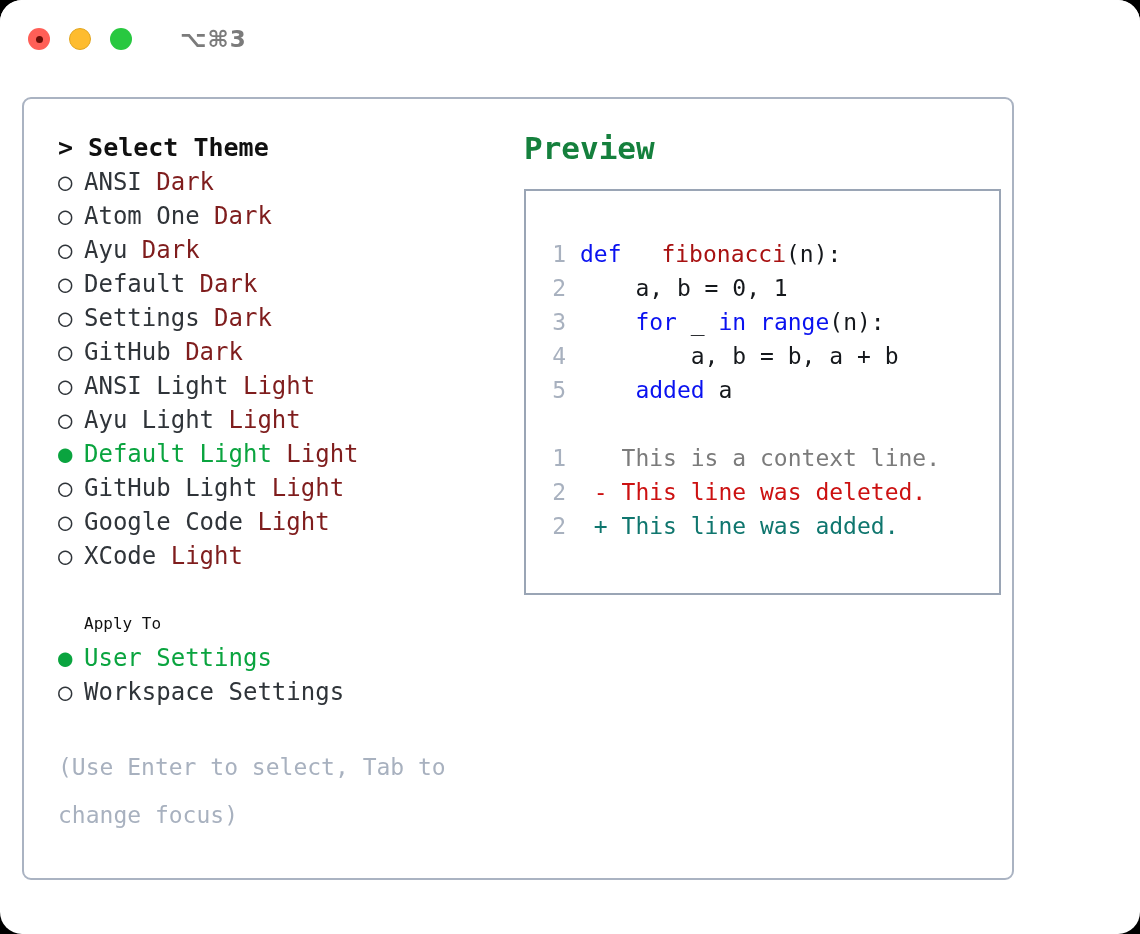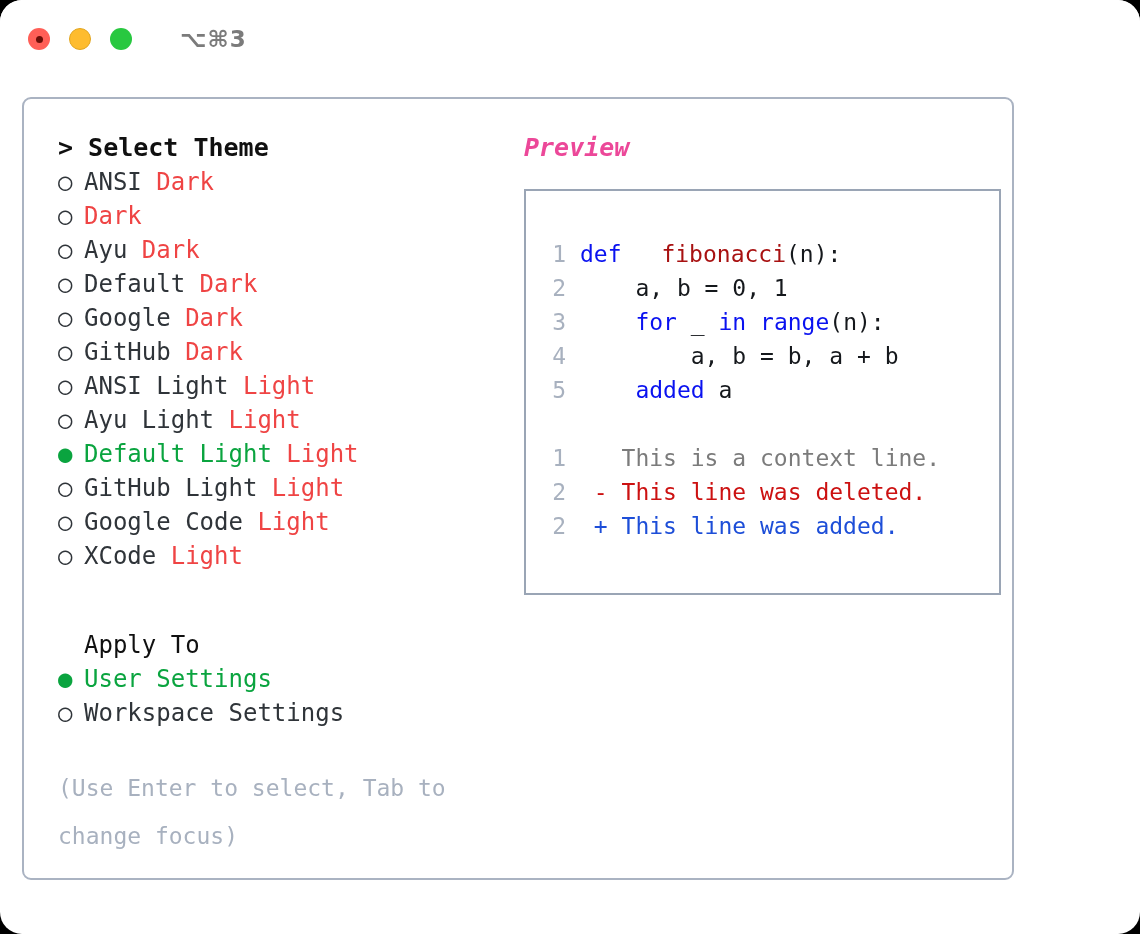--- a/index.html
+++ b/index.html
@@ -113,55 +113,53 @@
     width: 26px;
     flex: none;
     font-size: 24px;
     line-height: 34px;
   }
   .bullet.off { color: #2f3439; }
   .bullet.on  { color: #0aa43f; }
 
   .opt-name { color: #2f3439; }
   .opt-name.selected { color: #0aa43f; }
-  .opt-cat  { color: #ef4444; text-align: right; }
+  .opt-cat  { color: #7f1d1d; text-align: right; }
 
   .section-gap { height: 34px; }
 
   .subheader {
-    font-size: 24px;
+    font-size: 16px;
     color: #101010;
     line-height: 34px;
     padding-left: 26px;
     white-space: pre;
-    margin-top: 21px;
   }
 
   #hint-block {
     margin-top: 34px;
     font-size: 23px;
     line-height: 48px;
     color: #a8b1bf;
     max-width: 420px;
     white-space: pre-wrap;
   }
 
   
   #preview-column {
     flex: 1;
     padding-left: 22px;
   }
 
   #preview-title {
-    font-size: 25px;
+    font-size: 31px;
     font-weight: bold;
-    color: #ec4899;
-    line-height: 34px;
-    white-space: pre;
-    font-style: italic;
+    color: #15803d;
+    line-height: 34px;
+    white-space: pre;
   }
 
   #preview-box {
     margin-top: 24px;
     width: 477px;
     height: 406px;
     border: 2px solid #9aa5b5;
     background: #ffffff;
     padding: 46px 0 0 20px;
   }
@@ -181,21 +179,21 @@
     padding-right: 14px;
   }
 
   .code-text { white-space: pre; }
 
   .tok-kw   { color: #0a12f0; }
   .tok-fn   { color: #a81111; margin-left: 26px; }
   .tok-pl   { color: #15181c; }
   .tok-ctx  { color: #7b7b7b; text-align: right; }
   .tok-del  { color: #cc1111; }
-  .tok-add  { color: #1d4ed8; }
+  .tok-add  { color: #0f766e; }
 
   .blank-line { height: 34px; }
 </style>
 </head>
 <body>
 
 <div id="app-window">
 
   <div id="titlebar">
     <div class="traffic-lights">
@@ -210,24 +208,24 @@
 
   <div id="main-panel">
     <div id="panel-inner">
 
       <div id="theme-column">
 
         <div class="picker-header">&gt; Select Theme</div>
 
         <div id="theme-options">
             <div class="option-row"><span class="bullet off">○</span><span class="opt-name">ANSI </span><span class="opt-cat">Dark</span></div>
-            <div class="option-row"><span class="bullet off">○</span><span class="opt-cat">Dark</span></div>
+            <div class="option-row"><span class="bullet off">○</span><span class="opt-name">Atom One </span><span class="opt-cat">Dark</span></div>
             <div class="option-row"><span class="bullet off">○</span><span class="opt-name">Ayu </span><span class="opt-cat">Dark</span></div>
             <div class="option-row"><span class="bullet off">○</span><span class="opt-name">Default </span><span class="opt-cat">Dark</span></div>
-            <div class="option-row"><span class="bullet off">○</span><span class="opt-name">Google </span><span class="opt-cat">Dark</span></div>
+            <div class="option-row"><span class="bullet off">○</span><span class="opt-name">Settings </span><span class="opt-cat">Dark</span></div>
             <div class="option-row"><span class="bullet off">○</span><span class="opt-name">GitHub </span><span class="opt-cat">Dark</span></div>
             <div class="option-row"><span class="bullet off">○</span><span class="opt-name">ANSI Light </span><span class="opt-cat">Light</span></div>
             <div class="option-row"><span class="bullet off">○</span><span class="opt-name">Ayu Light </span><span class="opt-cat">Light</span></div>
             <div class="option-row"><span class="bullet on">●</span><span class="opt-name selected">Default Light </span><span class="opt-cat">Light</span></div>
             <div class="option-row"><span class="bullet off">○</span><span class="opt-name">GitHub Light </span><span class="opt-cat">Light</span></div>
             <div class="option-row"><span class="bullet off">○</span><span class="opt-name">Google Code </span><span class="opt-cat">Light</span></div>
             <div class="option-row"><span class="bullet off">○</span><span class="opt-name">XCode </span><span class="opt-cat">Light</span></div>
           </div>
 
         <div class="section-gap"></div>

